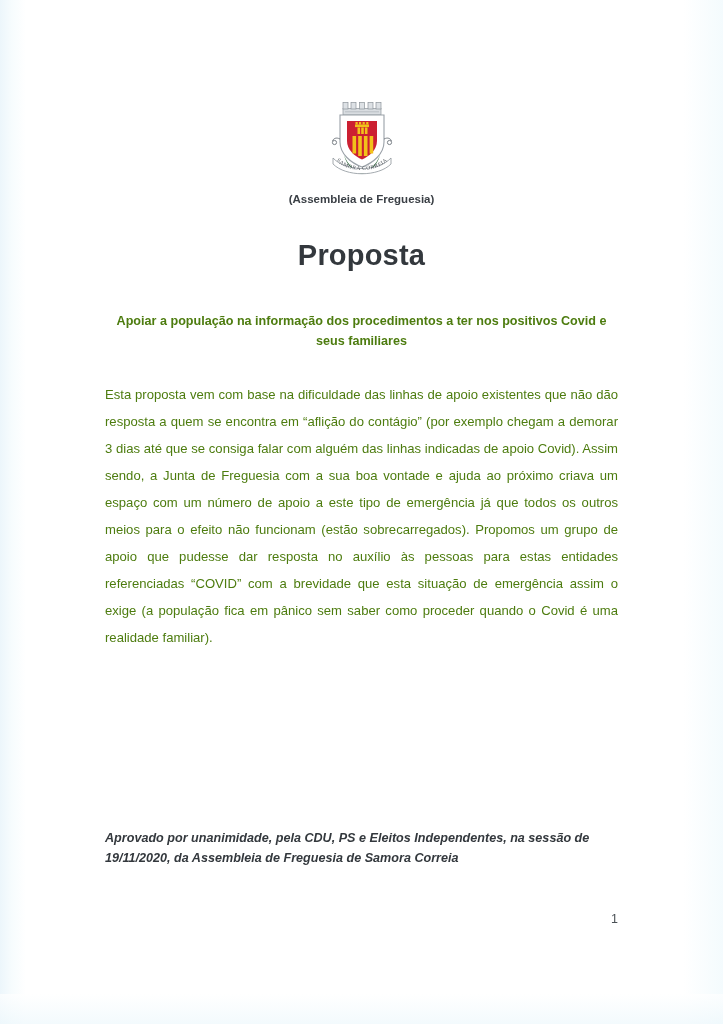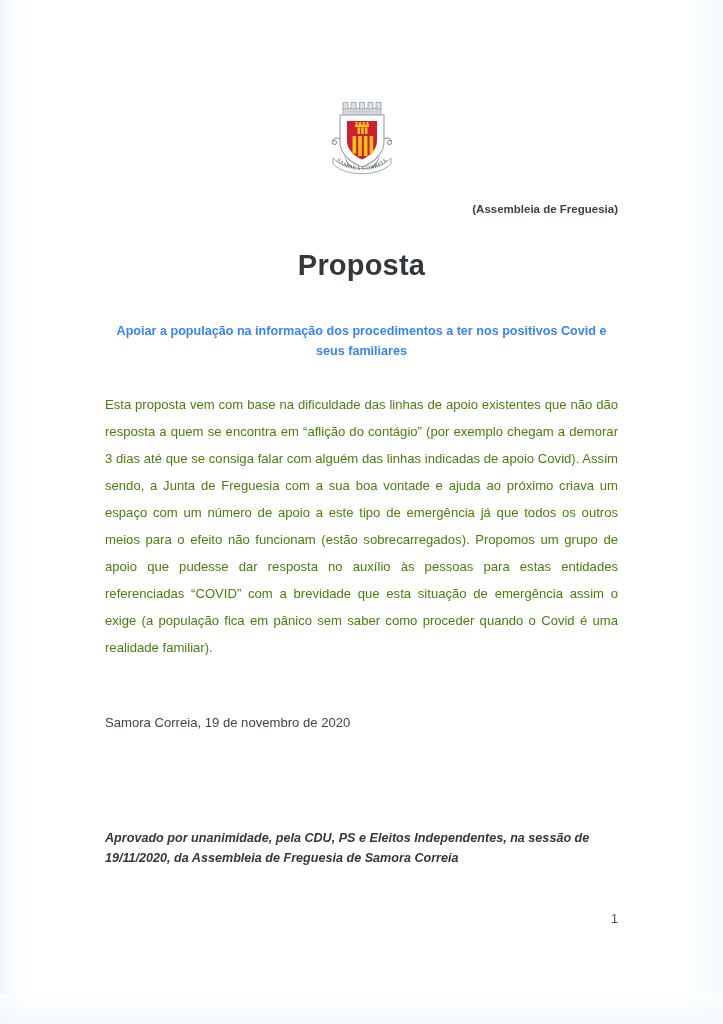--- a/index.html
+++ b/index.html
@@ -68,41 +68,41 @@
   
   .org-title {
     margin: 22px 0 0 0;
     text-align: center;
     font-size: 20.5px;
     font-weight: bold;
     letter-spacing: .1px;
     color: #3a3f45;
   }
   .org-subtitle {
-    margin: 23px 0 0 0;
-    text-align: right;
+    margin: 13px 0 0 0;
+    text-align: center;
     font-size: 11.5px;
     font-weight: bold;
     color: #3a3f45;
   }
   .doc-title {
     margin: 34px 0 0 0;
     text-align: center;
     font-size: 29px;
     font-weight: bold;
     color: #33383d;
     letter-spacing: .2px;
   }
   .doc-subject {
     margin: 40px 0 0 0;
     text-align: center;
     font-size: 12.6px;
     font-weight: bold;
     line-height: 1.55;
-    color: #3b82f6;
+    color: #4d7c0f;
   }
 
   
   .body-text {
     margin: 31px 0 0 0;
     text-align: justify;
     text-justify: inter-word;
     font-size: 13.1px;
     line-height: 2.06;
     color: #4d7c0f;
@@ -203,19 +203,18 @@
 
 
   <div class="org-subtitle">(Assembleia de Freguesia)</div>
 
   <h2 class="doc-title">Proposta</h2>
 
   <div class="doc-subject">Apoiar a população na informação dos procedimentos a ter nos positivos Covid e seus familiares</div>
 
   <p class="body-text">Esta proposta vem com base na dificuldade das linhas de apoio existentes que não dão resposta a quem se encontra em “aflição do contágio” (por exemplo chegam a demorar 3 dias até que se consiga falar com alguém das linhas indicadas de apoio Covid). Assim sendo, a Junta de Freguesia com a sua boa vontade e ajuda ao próximo criava um espaço com um número de apoio a este tipo de emergência já que todos os outros meios para o efeito não funcionam (estão sobrecarregados). Propomos um grupo de apoio que pudesse dar resposta no auxílio às pessoas para estas entidades referenciadas “COVID” com a brevidade que esta situação de emergência assim o exige (a população fica em pânico sem saber como proceder quando o Covid é uma realidade familiar).</p>
 
-  <div class="date-line">Samora Correia, 19 de novembro de 2020</div>
 
   <div class="approval-note">Aprovado por unanimidade, pela CDU, PS e Eleitos Independentes, na sessão de 19/11/2020, da Assembleia de Freguesia de Samora Correia</div>
 
   <div class="page-number">1</div>
 
 </div>
 
 </body></html>

